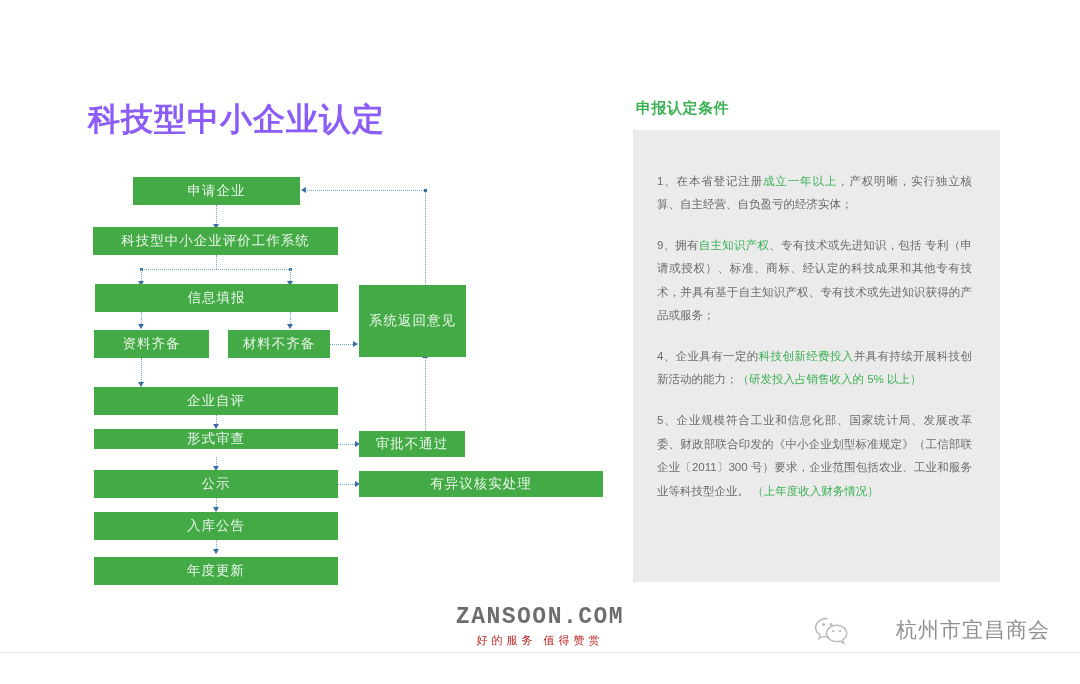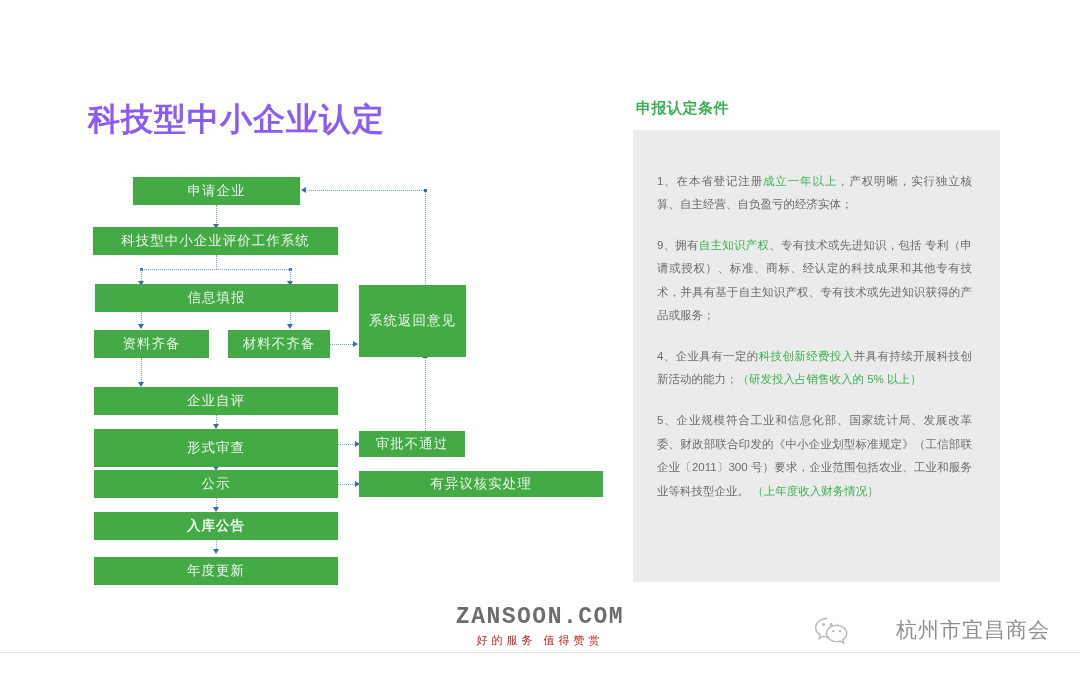--- a/index.html
+++ b/index.html
@@ -149,29 +149,29 @@
   <div class="node" style="left:95px;top:284px;width:243px;height:28px;">信息填报</div>
 
   <div class="node" style="left:94px;top:330px;width:115px;height:28px;">资料齐备</div>
 
   <div class="node" style="left:228px;top:330px;width:102px;height:28px;">材料不齐备</div>
 
   <div class="node" style="left:359px;top:285px;width:107px;height:72px;">系统返回意见</div>
 
   <div class="node" style="left:94px;top:387px;width:244px;height:28px;">企业自评</div>
 
-  <div class="node" style="left:94px;top:429px;width:244px;height:38px;">形式审查</div>
+  <div class="node" style="left:94px;top:429px;width:244px;height:20px;">形式审查</div>
 
   <div class="node" style="left:359px;top:431px;width:106px;height:26px;">审批不通过</div>
 
   <div class="node" style="left:94px;top:470px;width:244px;height:28px;">公示</div>
 
   <div class="node" style="left:359px;top:471px;width:244px;height:26px;">有异议核实处理</div>
 
-  <div class="node" style="left:94px;top:512px;width:244px;height:28px;font-weight:bold;">入库公告</div>
+  <div class="node" style="left:94px;top:512px;width:244px;height:28px;">入库公告</div>
 
   <div class="node" style="left:94px;top:557px;width:244px;height:28px;">年度更新</div>
 </div>
 
 <div class="abs" id="panel-heading">申报认定条件</div>
 
 <div class="abs" id="criteria-panel">
 
 <p class="criterion"><span>1、在本省登记注册</span><span class="hl">成立一年以上</span><span>，产权明晰，实行独立核算、自主经营、自负盈亏的经济实体；</span></p>
     <p class="criterion"><span>9、拥有</span><span class="hl">自主知识产权</span><span>、专有技术或先进知识，包括 专利（申请或授权）、标准、商标、经认定的科技成果和其他专有技术，并具有基于自主知识产权、专有技术或先进知识获得的产品或服务；</span></p>

